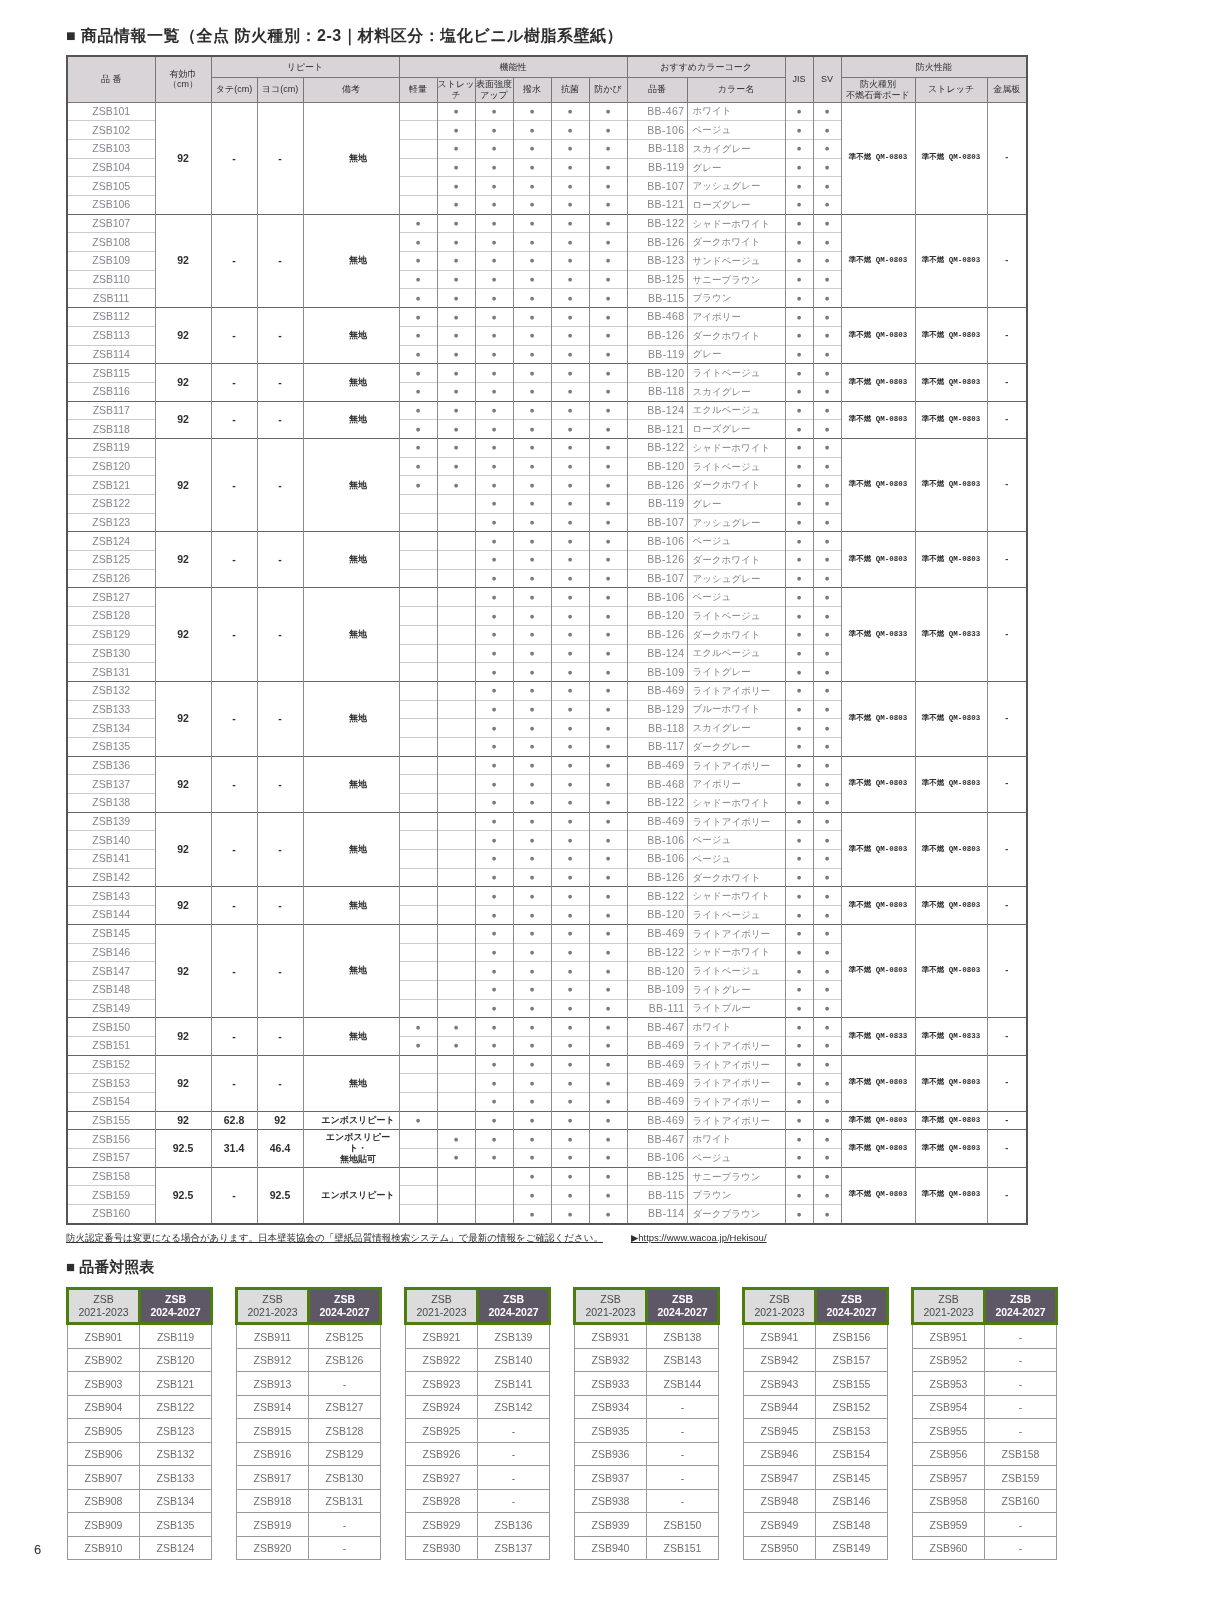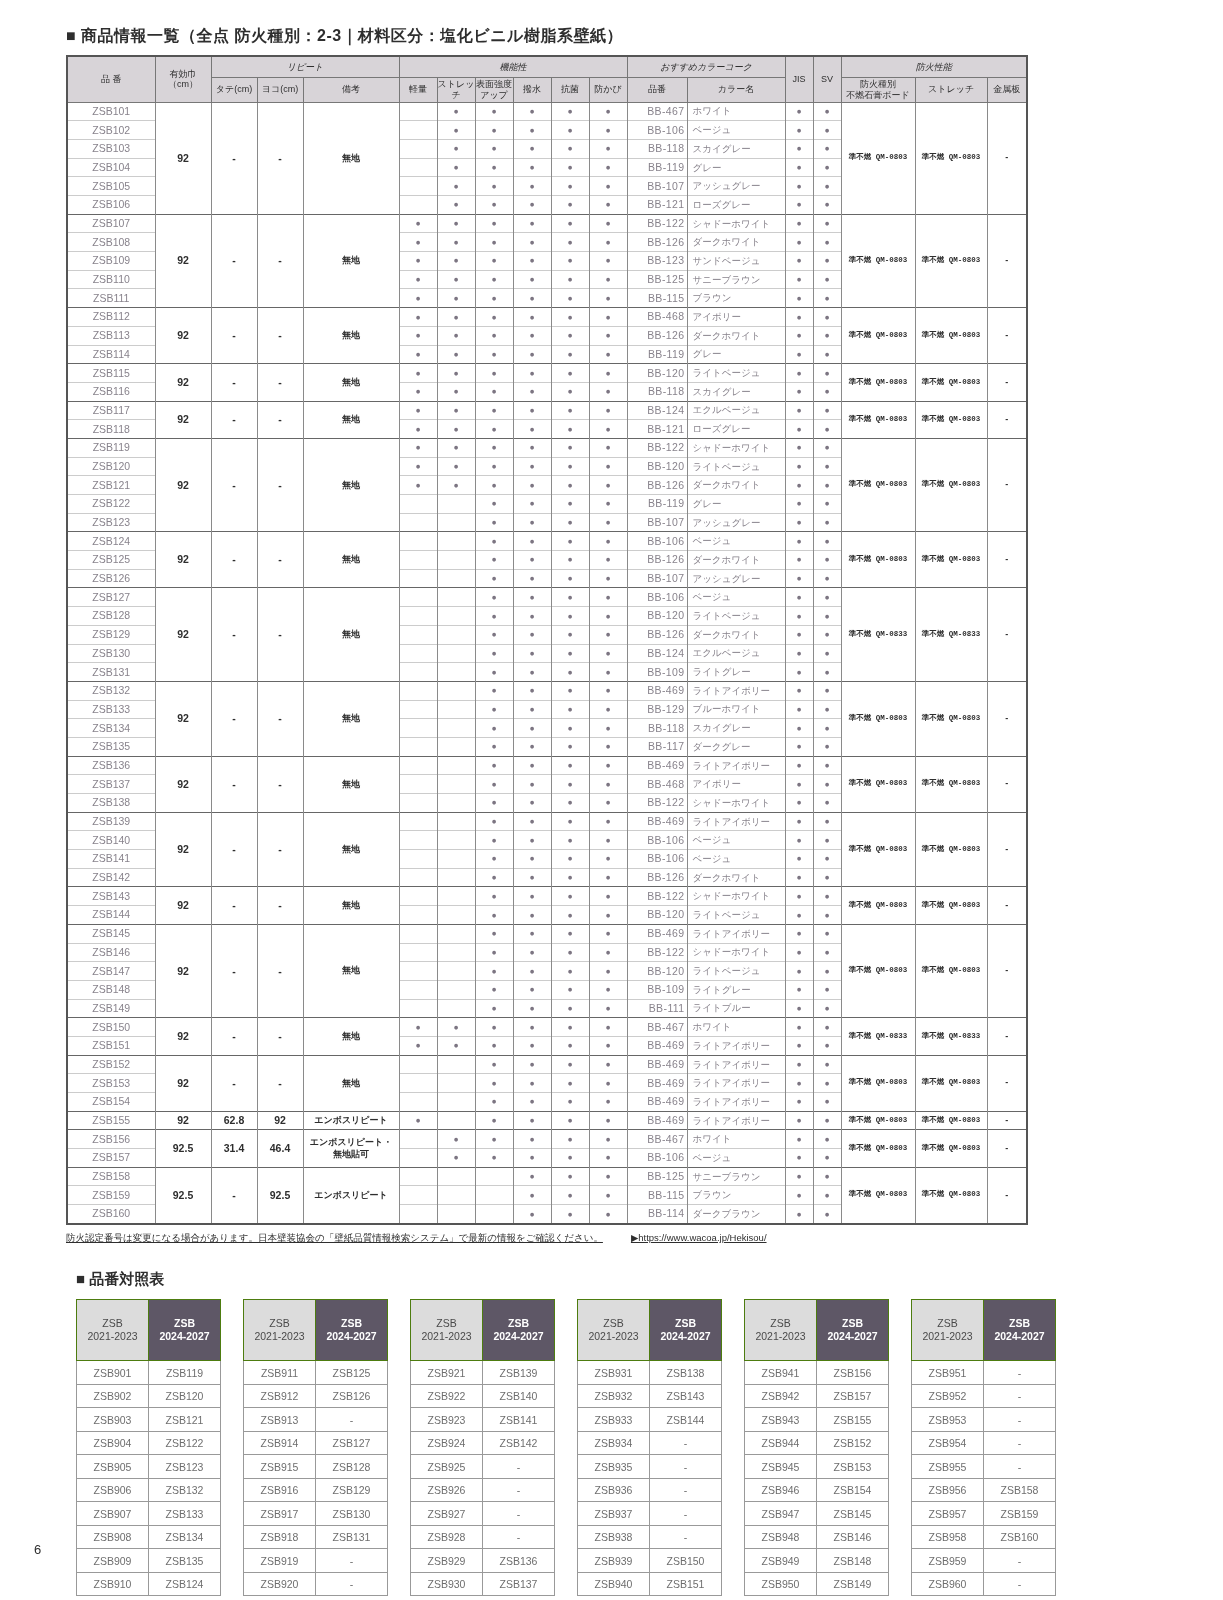--- a/index.html
+++ b/index.html
@@ -3,39 +3,39 @@
 <meta charset="utf-8">
 <style>
   html,body{margin:0;padding:0;}
   body{width:1223px;height:1600px;position:relative;background:#ffffff;
        font-family:"Liberation Sans","DejaVu Sans",sans-serif;color:#333;}
   .main-section{position:absolute;left:66px;top:26px;width:960px;}
   .page-title{font-size:16px;font-weight:bold;color:#2e2e2e;letter-spacing:0.5px;margin:0 0 8px 0;}
   table.main{border-collapse:collapse;table-layout:fixed;width:960px;border:2px solid #555;}
   table.main th{background:#d8d4d8;font-size:9px;font-weight:normal;color:#2e2e2e;
       border:1px solid #777;white-space:pre-line;line-height:1.2;padding:1px 0;}
-  table.main th.grp{height:18px;font-style:italic;}
+  table.main th.grp{height:18px;}
   table.main td{border-left:1px solid #8a8a8a;border-right:1px solid #8a8a8a;
       border-top:1px solid #cccccc;height:17.7px;font-size:10.5px;color:#88838c;
       text-align:center;padding:0 2px;overflow:hidden;white-space:nowrap;line-height:1.05;}
   table.main tr.gs td{border-top:1px solid #666;}
   table.main td.bold{color:#2e2e2e;font-weight:bold;font-size:10.5px;}
-  table.main td.note{font-size:9px;white-space:pre-line;line-height:1.25;}
+  table.main td.note{font-size:9px;white-space:pre-line;line-height:1.25;padding-left:16px;}
   table.main td.dot{font-size:8.5px;color:#7c7582;padding:0;}
   table.main td.cc{text-align:right;padding-left:7px;letter-spacing:0.4px;}
   table.main td.cname{text-align:left;padding-left:5px;font-size:9.5px;margin-top:20px;}
   table.main td.fire{font-size:7.5px;font-weight:bold;color:#2e2e2e;white-space:normal;line-height:1.3;padding:0 1px;font-family:Liberation Mono, monospace;}
   table.main td.metal{font-size:9px;font-weight:bold;color:#2e2e2e;}
   .footnote-row{display:flex;gap:28px;margin-top:7px;font-size:9.5px;color:#2e2e2e;text-decoration:underline;}
-  .bottom-section{position:absolute;left:76px;top:1258px;width:1100px;margin-top:12px;}
+  .bottom-section{position:absolute;left:66px;top:1258px;width:1100px;}
   .cmp-title{font-size:15px;font-weight:bold;color:#2e2e2e;margin:0 0 10px 0;}
   .cmp-wrap{display:flex;gap:22px;}
   table.cmp{border-collapse:collapse;border:1.5px solid #666;}
-  table.cmp th{width:69px;font-size:10.5px;border:1px solid #4d7c0f;white-space:pre-line;
-      line-height:1.25;padding:17px 0;font-weight:normal;}
+  table.cmp th{width:69px;font-size:10.5px;border:3px solid #4d7c0f;white-space:pre-line;
+      line-height:1.25;padding:3px 0;font-weight:normal;}
   table.cmp th.old{background:#dcdcdc;color:#4a4a4a;}
   table.cmp th.new{background:#5e5766;color:#ffffff;font-weight:bold;}
   table.cmp td{width:69px;height:20.5px;border:1px solid #999;text-align:center;
       font-size:10.5px;color:#6e6e6e;}
   .page-number{position:absolute;left:34px;top:1542px;font-size:13px;color:#2e2e2e;}
 </style>
 </head>
 <body>
 
 <div class="main-section">

